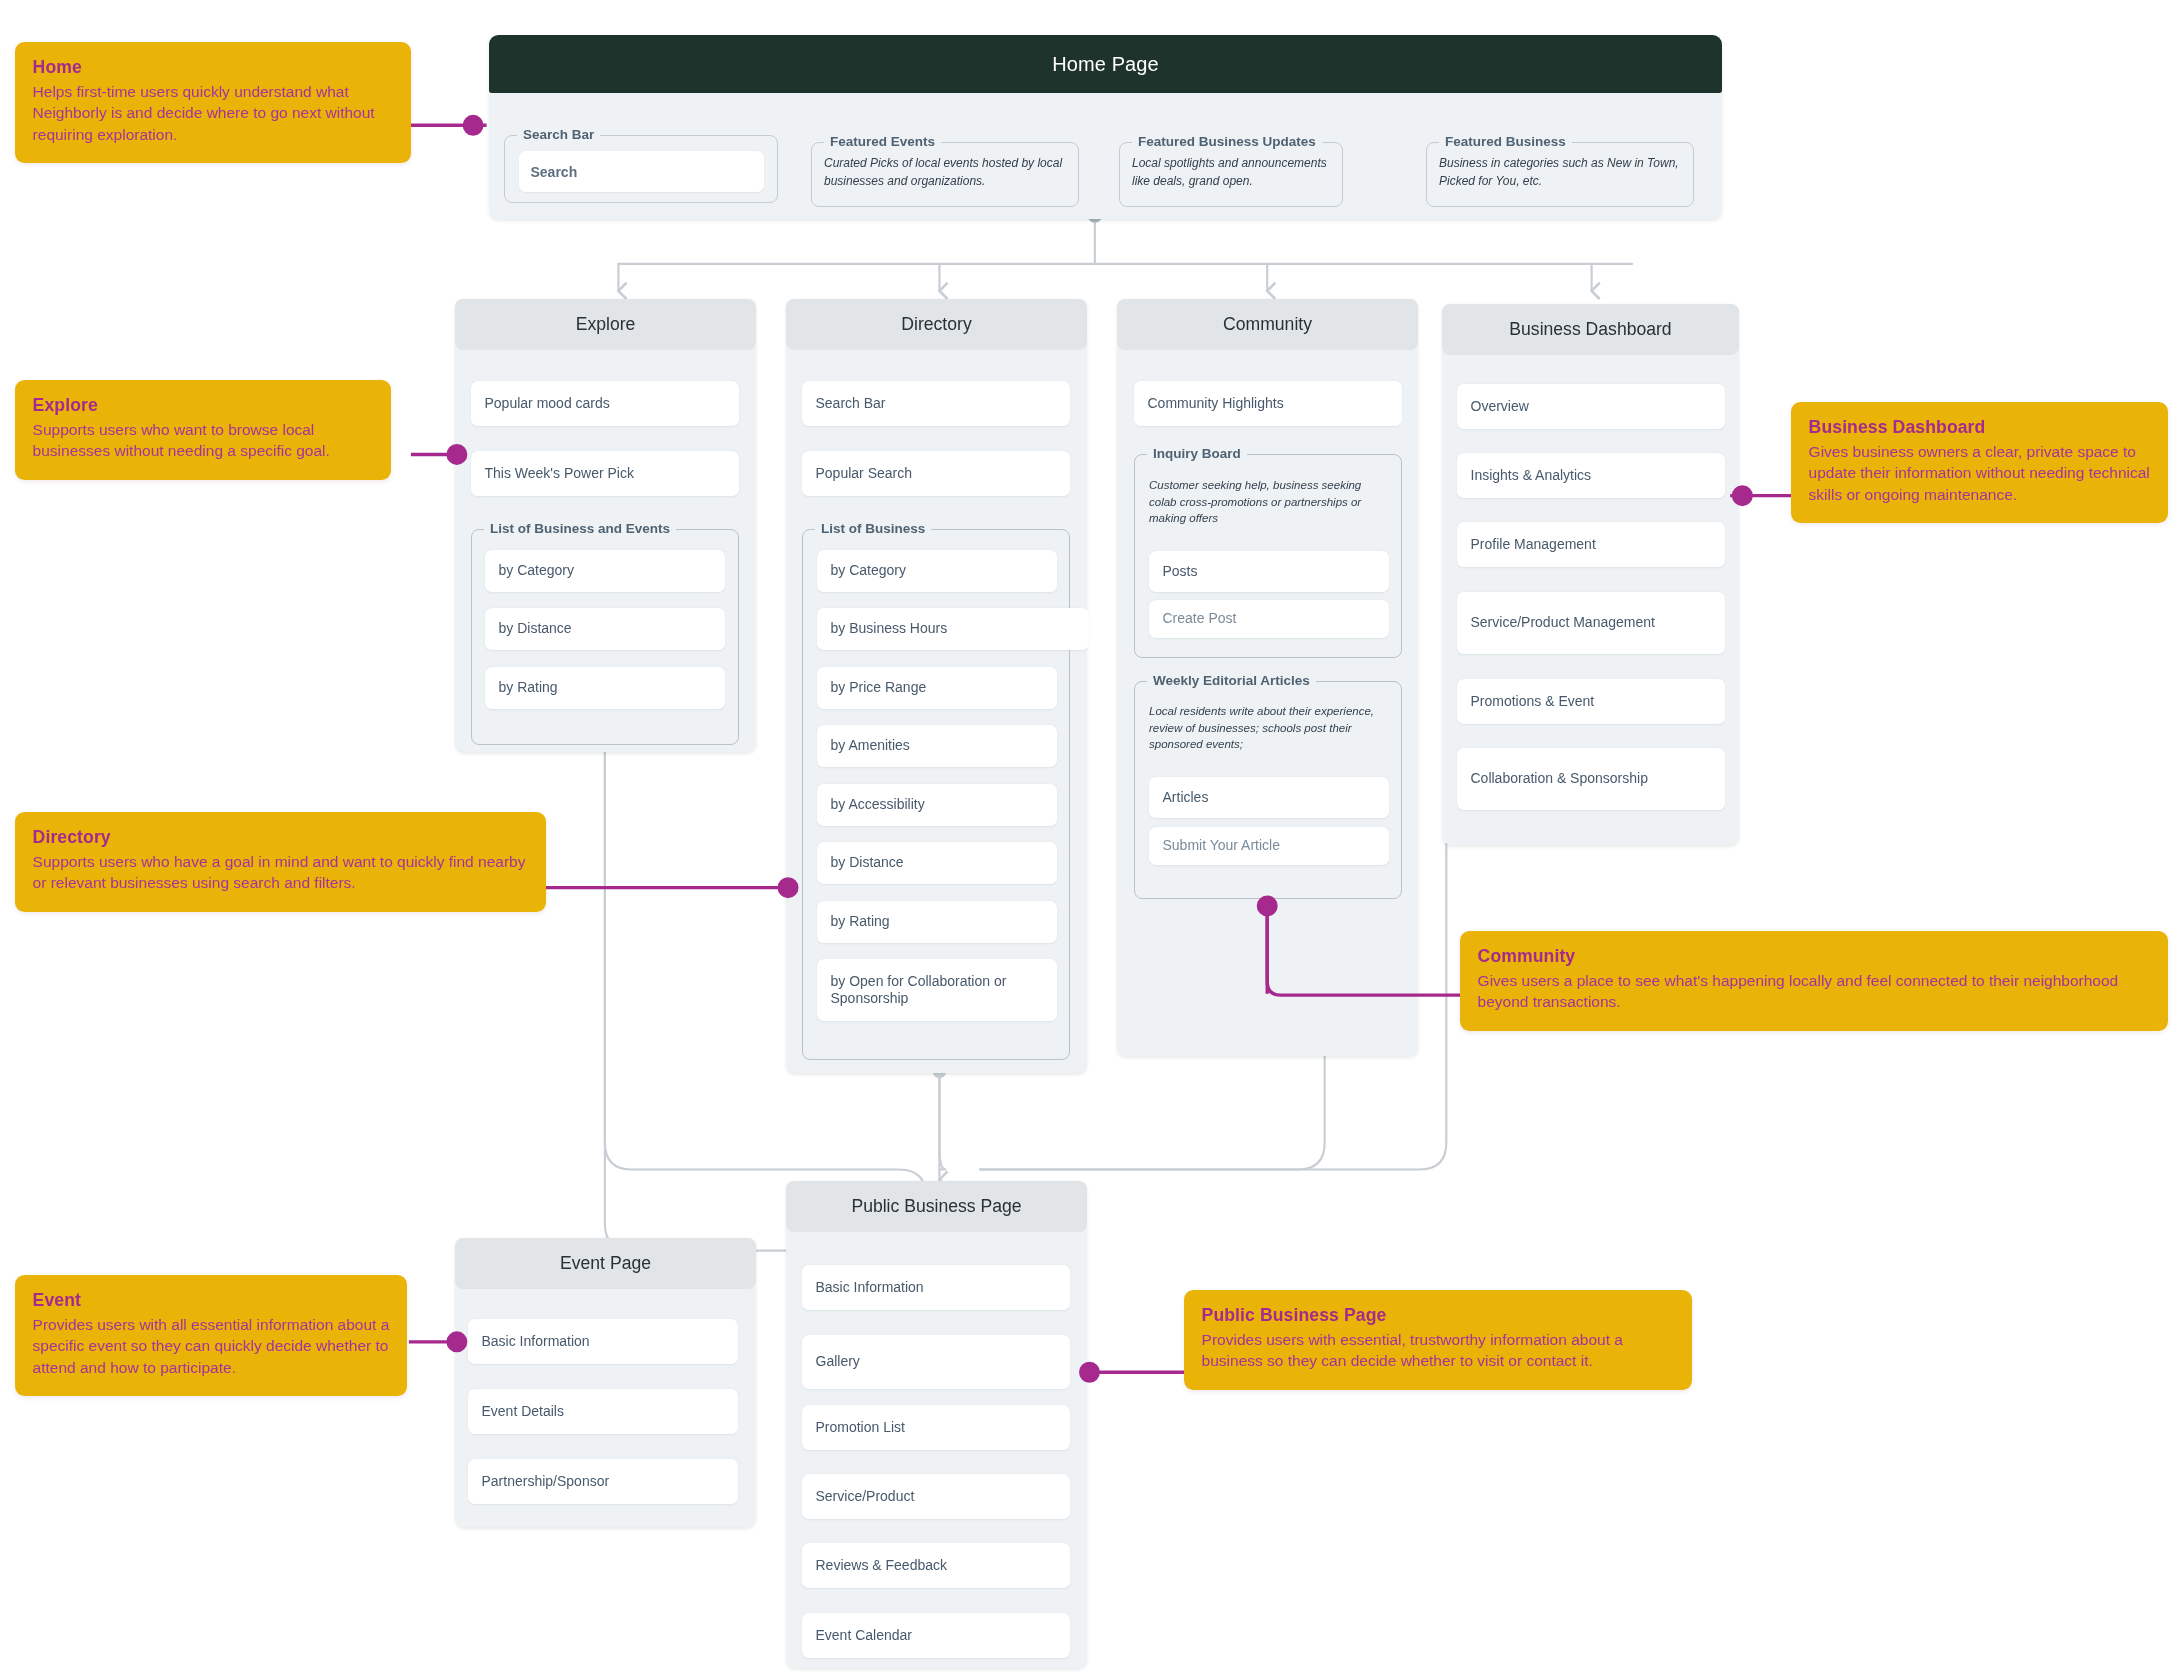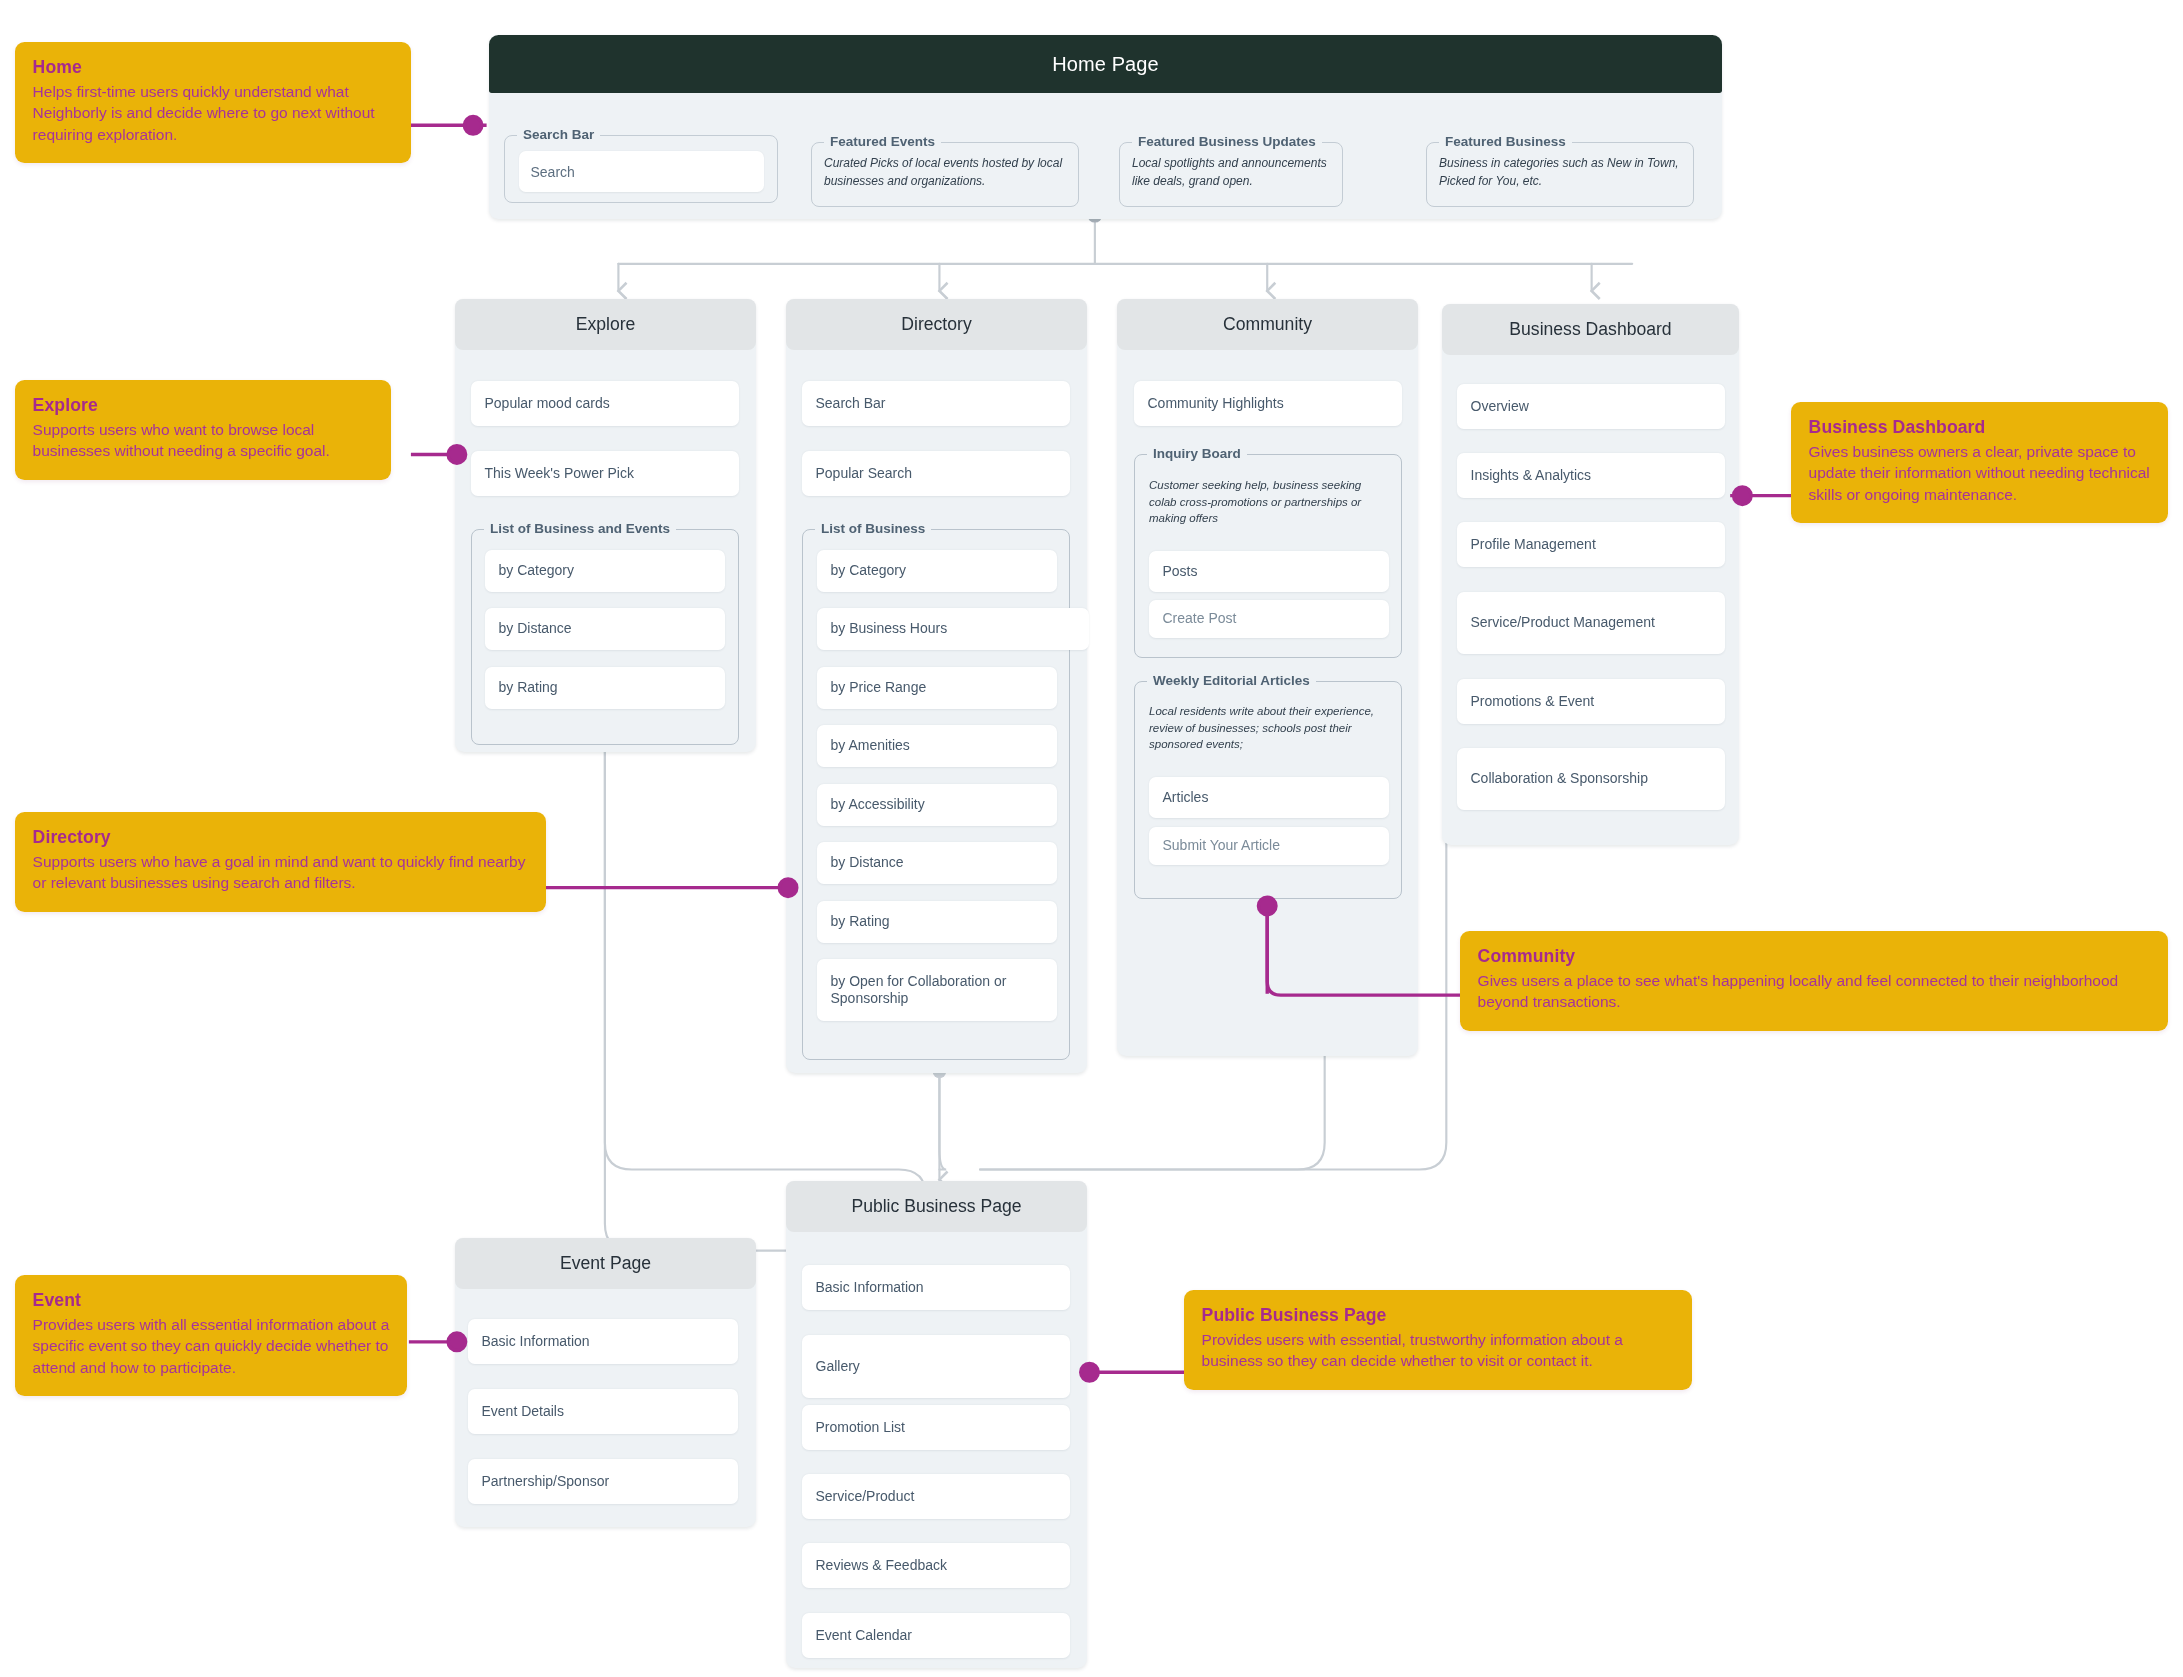--- a/index.html
+++ b/index.html
@@ -40,20 +40,21 @@
   .grp .grp-body { padding: 13.5px 12px 10.8px 12px; }
   .grp-desc {
     font-size: 12px; font-style: italic; color: #33414e; line-height: 1.55;
   }
 
   .search-input {
     width: 100%; height: 41px; background: #fff; border: none; border-radius: 6.8px;
     font-size: 14px; color: #5d6f80; padding: 16px 12px;
     font-family: "Liberation Sans", sans-serif;
     box-shadow: 0 0.7px 2px rgba(30,45,60,.07);
+    font-weight: bold;
   }
   .search-input::placeholder { color: #5d6f80; }
 
   
   .col-panel {
     position: absolute; background: #eef2f5; border-radius: 9.5px;
     box-shadow: 0 1.4px 3.4px rgba(30,45,60,.10);
   }
   .col-head {
     position: absolute; background: #e2e5e7; border-radius: 8px;
@@ -237,21 +238,21 @@
   </div>
   <div class="card" style="left:468px; top:1319px; width:270px; height:45px;">Basic Information</div>
   <div class="card" style="left:468px; top:1389px; width:270px; height:45px;">Event Details</div>
   <div class="card" style="left:468px; top:1459px; width:270px; height:45px;">Partnership/Sponsor</div>
 
   <div class="col-panel" style="left:786px; top:1181px; width:301px; height:487px;"></div>
   <div class="col-head" style="left:786px; top:1181px; width:301px; height:51px;">
     <span class="col-head-title">Public Business Page</span>
   </div>
   <div class="card" style="left:802px; top:1265px; width:268px; height:45px;">Basic Information</div>
-  <div class="card" style="left:802px; top:1335px; width:268px; height:63px;">Gallery</div>
+  <div class="card" style="left:802px; top:1335px; width:268px; height:54px;">Gallery</div>
   <div class="card" style="left:802px; top:1405px; width:268px; height:45px;">Promotion List</div>
   <div class="card" style="left:802px; top:1474px; width:268px; height:45px;">Service/Product</div>
   <div class="card" style="left:802px; top:1543px; width:268px; height:45px;">Reviews &amp; Feedback</div>
   <div class="card" style="left:802px; top:1613px; width:268px; height:45px;">Event Calendar</div>
 
   <svg class="wires" viewBox="0 0 3230 2482">
     <g stroke="#a62a8e" stroke-width="5" fill="#a62a8e">
 
       <line x1="608" y1="185" x2="720" y2="185"></line>
       <circle cx="700" cy="185" r="13"></circle>

